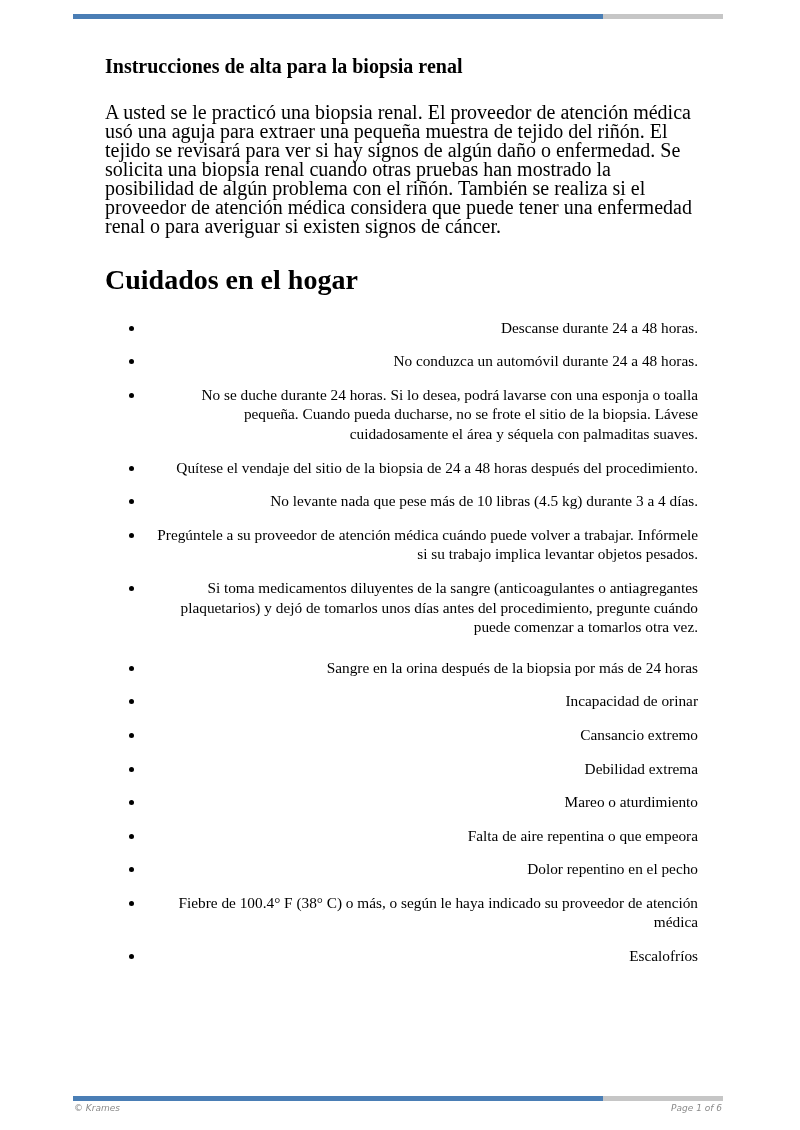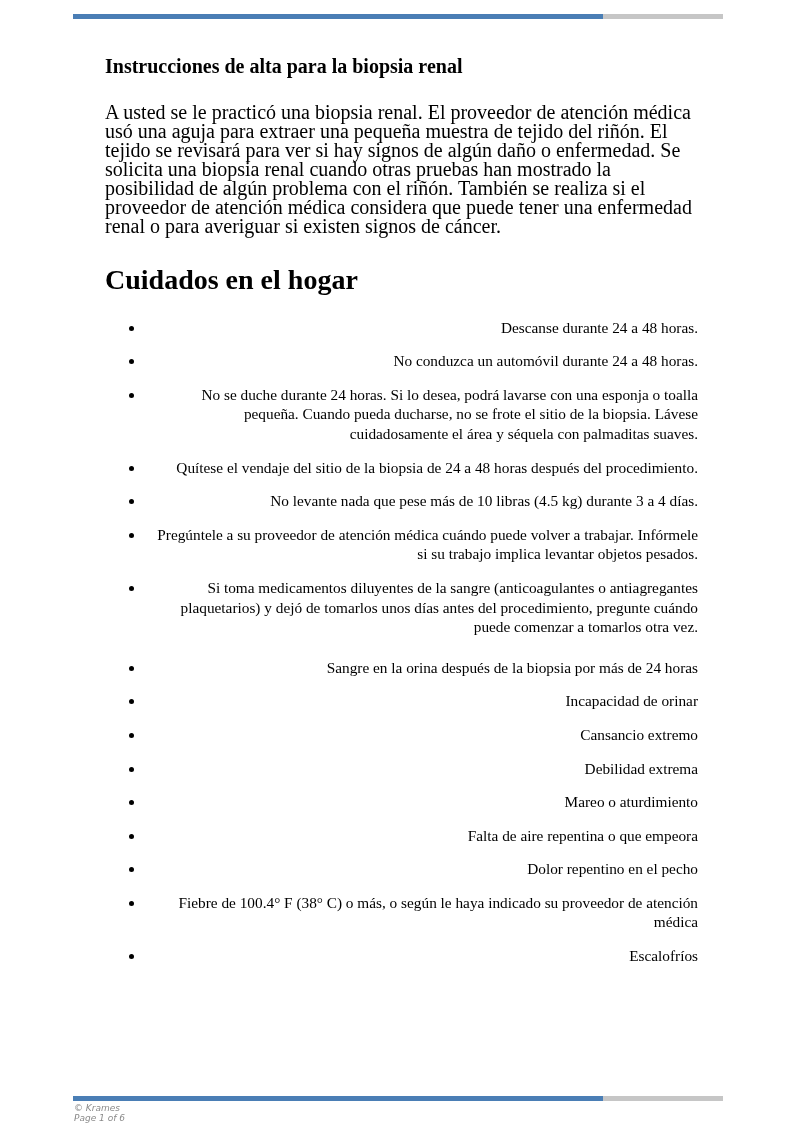--- a/index.html
+++ b/index.html
@@ -69,21 +69,20 @@
     left: 74px;
     right: 78px;
     top: 1103px;
     display: flex;
     justify-content: space-between;
     align-items: baseline;
     font-family: "DejaVu Sans", "Liberation Sans", sans-serif;
     font-style: italic;
     font-size: 9px;
     color: #8a8a8a;
-    flex-direction: column;
   }
 </style>
 </head>
 <body style="--accent-blue: #4a7eb5; --bar-gray: #c6c6c6;">
 
 <div class="accent-bar top">
   <div class="bar-blue"></div>
 </div>
 
 <main class="content">

